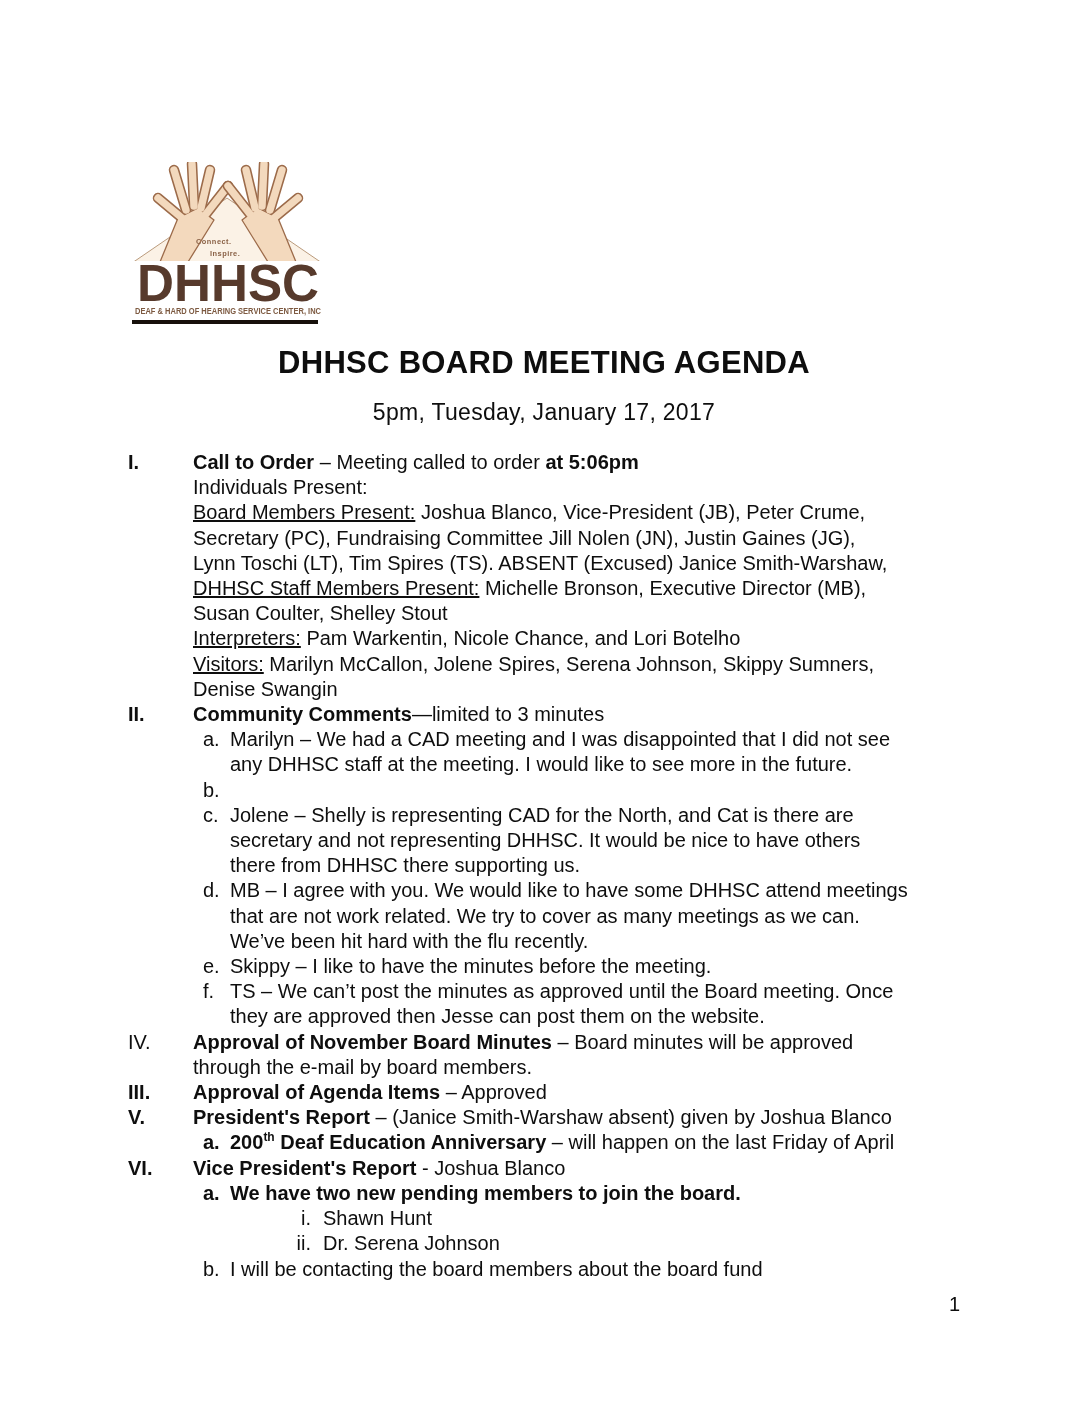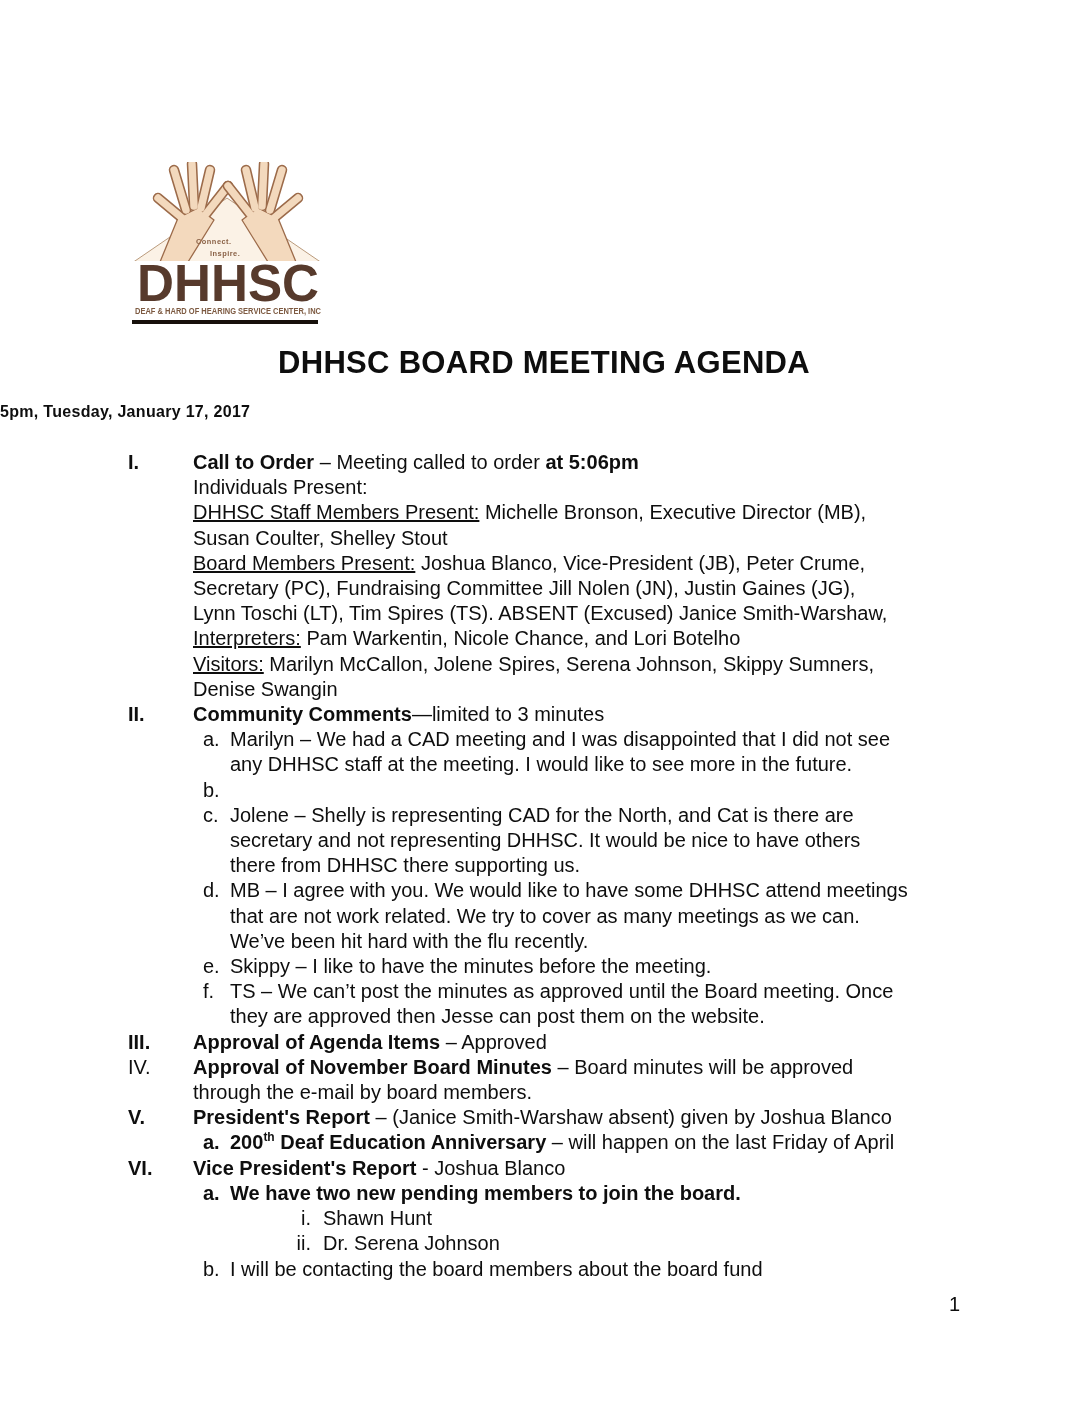--- a/index.html
+++ b/index.html
@@ -11,22 +11,22 @@
   .page{position:absolute;inset:0;background:#ffffff;padding-left:26px;}
 
   
   .logo{position:absolute;left:130px;top:162px;width:196px;}
   .logo svg{display:block;}
   .logo-underline{width:186px;height:4px;background:#17100b;margin:2px 0 0 2px;}
 
   
   .doc-title{position:absolute;top:350px;left:0;width:100%;text-align:center;
     font-size:31px;font-weight:bold;letter-spacing:.3px;line-height:26px;}
-  .doc-date{position:absolute;top:399px;left:0;width:100%;
-    font-size:16px;font-weight:bold;letter-spacing:.3px;line-height:26px;}
+  .doc-date{position:absolute;top:399px;left:0;width:100%;text-align:center;
+    font-size:23px;font-weight:normal;letter-spacing:.3px;line-height:26px;}
 
   
   .agenda{position:absolute;left:128px;top:450px;width:838px;
     font-size:20px;line-height:25.2px;}
   .row{display:flex;align-items:flex-start;}
   .marker{flex:0 0 auto;}
   .l1 .marker{width:65px;}
   .l2{padding-left:75px;}
   .l2 .marker{width:27px;}
   .l3{padding-left:157px;}
@@ -103,28 +103,28 @@
       <div class="row l1">
         <span class="marker b">I.</span>
         <span class="text"><span class="b ">Call to Order</span><span class=""> – Meeting called to order </span><span class="b ">at 5:06pm</span></span>
       </div>
       <div class="row l1">
         <span class="marker"></span>
         <span class="text"><span class="">Individuals Present:</span></span>
       </div>
       <div class="row l1">
         <span class="marker"></span>
-        <span class="text"><span class="u">DHHSC Staff Members Present:</span><span class=""> Michelle Bronson, Executive Director (MB),
-Susan Coulter, Shelley Stout</span></span>
-      </div>
-      <div class="row l1">
-        <span class="marker"></span>
         <span class="text"><span class="u">Board Members Present:</span><span class=""> Joshua Blanco, Vice-President (JB), Peter Crume,
 Secretary (PC), Fundraising Committee Jill Nolen (JN), Justin Gaines (JG),
 Lynn Toschi (LT), Tim Spires (TS). ABSENT (Excused) Janice Smith-Warshaw,</span></span>
+      </div>
+      <div class="row l1">
+        <span class="marker"></span>
+        <span class="text"><span class="u">DHHSC Staff Members Present:</span><span class=""> Michelle Bronson, Executive Director (MB),
+Susan Coulter, Shelley Stout</span></span>
       </div>
       <div class="row l1">
         <span class="marker"></span>
         <span class="text"><span class="u">Interpreters:</span><span class=""> Pam Warkentin, Nicole Chance, and Lori Botelho</span></span>
       </div>
       <div class="row l1">
         <span class="marker"></span>
         <span class="text"><span class="u">Visitors:</span><span class=""> Marilyn McCallon, Jolene Spires, Serena Johnson, Skippy Sumners,
 Denise Swangin</span></span>
       </div>
@@ -155,29 +155,29 @@
       <div class="row l2">
         <span class="marker">e.</span>
         <span class="text"><span class="">Skippy – I like to have the minutes before the meeting.</span></span>
       </div>
       <div class="row l2">
         <span class="marker">f.</span>
         <span class="text"><span class="">TS – We can’t post the minutes as approved until the Board meeting. Once
 they are approved then Jesse can post them on the website.</span></span>
       </div>
       <div class="row l1">
-        <span class="marker b">III.</span>
-        <span class="text"><span class="b ">Approval of Agenda Items</span><span class=""> – Approved</span></span>
-      </div>
-      <div class="row l1">
         <span class="marker">IV.</span>
         <span class="text"><span class="b ">Approval of November Board Minutes</span><span class=""> – Board minutes will be approved
 through the e-mail by board members.</span></span>
       </div>
       <div class="row l1">
+        <span class="marker b">III.</span>
+        <span class="text"><span class="b ">Approval of Agenda Items</span><span class=""> – Approved</span></span>
+      </div>
+      <div class="row l1">
         <span class="marker b">V.</span>
         <span class="text"><span class="b ">President's Report</span><span class=""> – (Janice Smith-Warshaw absent) given by Joshua Blanco</span></span>
       </div>
       <div class="row l2">
         <span class="marker b">a.</span>
         <span class="text"><span class="b ">200</span><sup class="b ">th</sup><span class="b "> Deaf Education Anniversary</span><span class=""> – will happen on the last Friday of April</span></span>
       </div>
       <div class="row l1">
         <span class="marker b">VI.</span>
         <span class="text"><span class="b ">Vice President's Report</span><span class=""> - Joshua Blanco</span></span>

